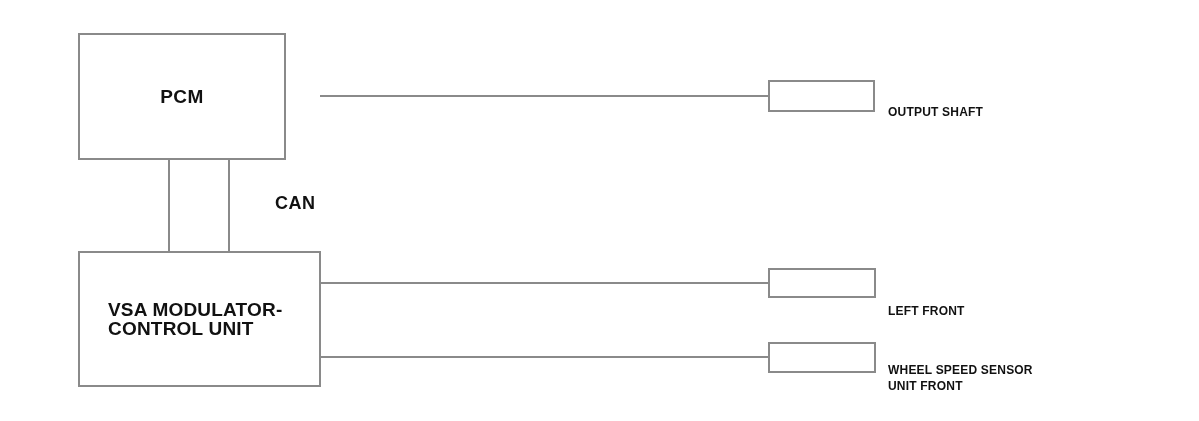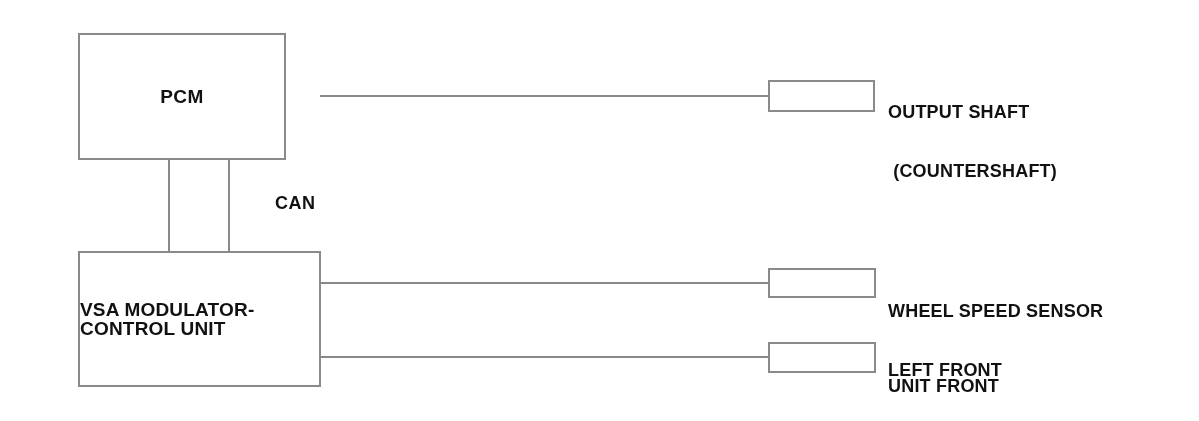--- a/index.html
+++ b/index.html
@@ -25,20 +25,21 @@
   .pcm-box {
     left: 78px; top: 33px; width: 208px; height: 127px;
     display: flex; align-items: center; justify-content: center;
   }
   .pcm-box .node-label {
     font-size: 19px; font-weight: bold; letter-spacing: 0.5px;
   }
   .vsa-box {
     left: 78px; top: 251px; width: 243px; height: 136px;
     display: flex; flex-direction: column; justify-content: center;
+    padding-left: 28px;
   }
   .vsa-box .node-label-line {
     font-size: 19px; font-weight: bold; line-height: 19px; letter-spacing: 0.2px;
   }
   .sensor-box {
     position: absolute;
     border: 2px solid var(--line-color, #8a8a8a);
     background: #ffffff;
     box-sizing: border-box;
   }
@@ -61,21 +62,21 @@
   .v-line.can-a { left: 168px; top: 160px; height: 91px; }
   .v-line.can-b { left: 228px; top: 160px; height: 91px; }
   .can-label {
     position: absolute;
     left: 243px; top: 193px;
     font-size: 18px; font-weight: bold; letter-spacing: 0.5px; margin-left: 32px;
   }
   .sensor-label {
     position: absolute;
     left: 888px;
-    font-size: 18px;
+    font-size: 12px;
     font-weight: bold;
     line-height: 19.5px;
     letter-spacing: 0.2px;
     white-space: pre;
   }
   .sensor-label.output { top: 64px;  }
   .sensor-label.left   { top: 263px; }
   .sensor-label.right  { top: 338px; }
 </style>
 </head>
@@ -93,28 +94,27 @@
 
   <div class="node-box vsa-box">
     <span class="node-label-line">VSA MODULATOR-</span>
     <span class="node-label-line">CONTROL UNIT</span>
   </div>
 
   <div class="h-line to-output"></div>
   <div class="sensor-box output"></div>
   <div class="sensor-label output">
     <div>OUTPUT SHAFT</div>
-    <div> (COUNTERSHAFT)</div>
   </div>
 
   <div class="h-line to-left"></div>
   <div class="sensor-box left"></div>
   <div class="sensor-label left">
+    <div>LEFT FRONT</div>
     <div>WHEEL SPEED SENSOR</div>
-    <div>LEFT FRONT</div>
   </div>
 
   <div class="h-line to-right"></div>
   <div class="sensor-box right"></div>
   <div class="sensor-label right">
     <div>UNIT FRONT</div>
     
   </div>
 
 </div>

